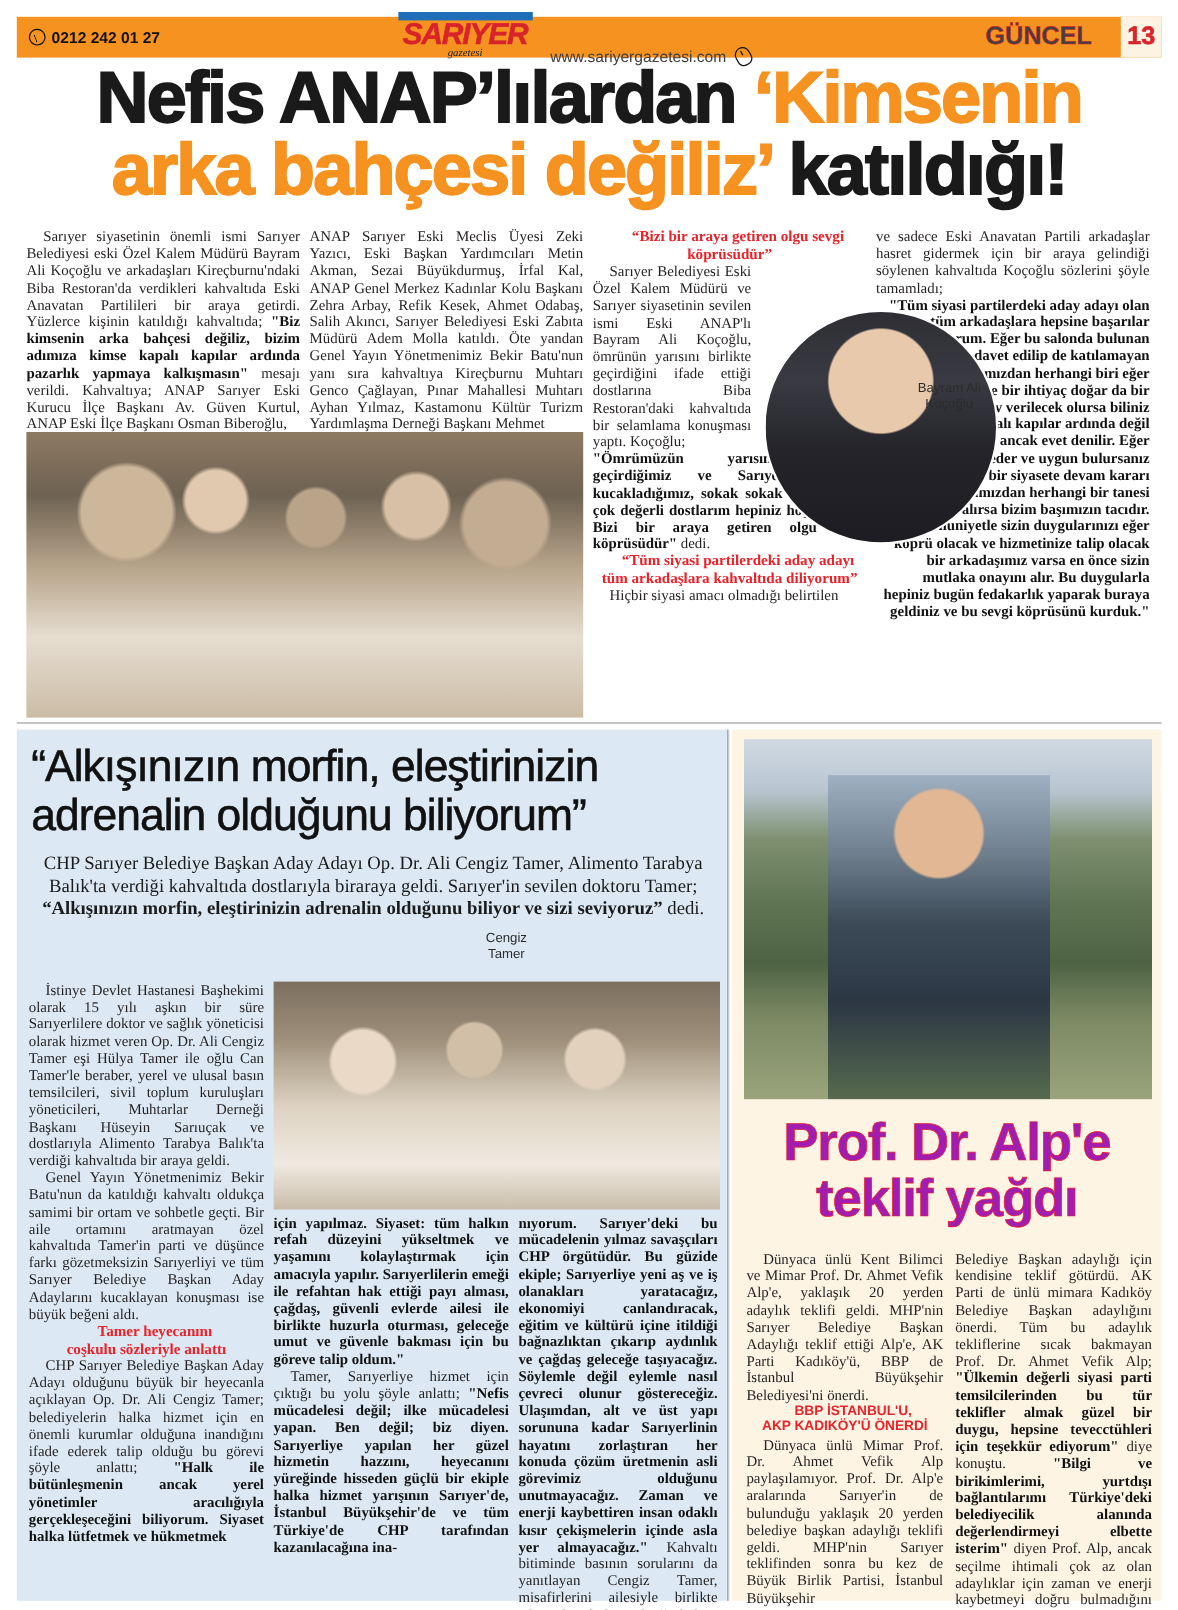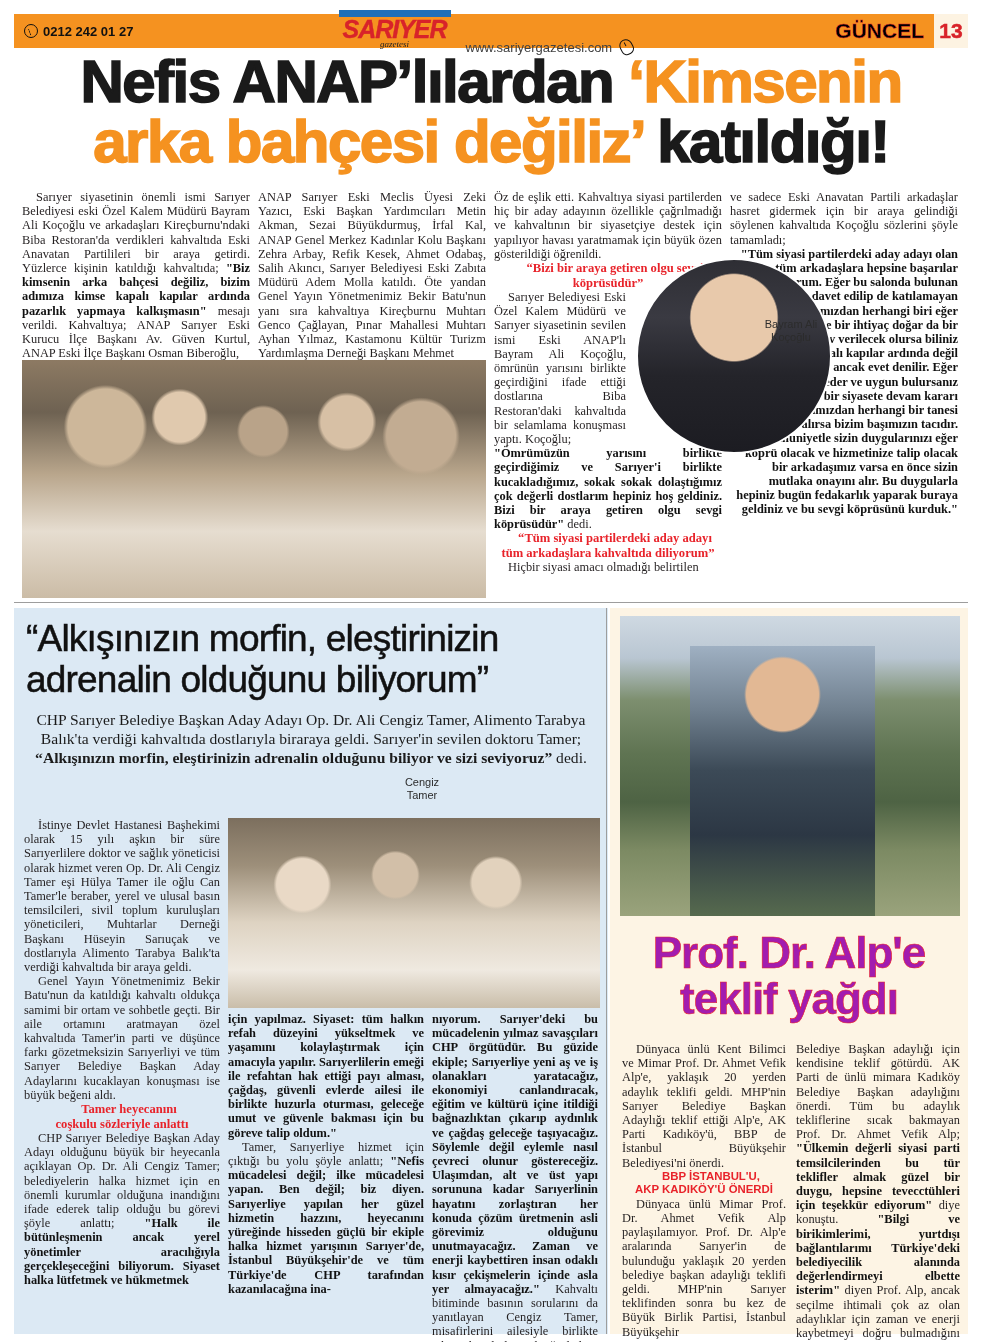--- a/index.html
+++ b/index.html
@@ -56,23 +56,23 @@
   }
   .mouse-icon {
     width: 13px; height: 16px; border: 1.5px solid #111; border-radius: 7px 7px 6px 6px;
     transform: rotate(-28deg); display: inline-block; position: relative;
   }
   .mouse-icon::after {
     content:""; position:absolute; left:4.5px; top:2px; width:1.5px; height:4px; background:#111;
   }
   .mh-section {
     font-family: "Liberation Sans", sans-serif; font-weight: bold;
-    font-size: 21px; color: #000000; letter-spacing: 0px;
+    font-size: 21px; color: #404040; letter-spacing: 0px;
     -webkit-text-stroke: 0.5px #D8232A;
-    margin-right: 10px;
+    margin-right: 24px;
   }
   .mh-pageno {
     background: #fdf3e2; color: #D8232A; font-weight: bold;
     font-family: "Liberation Sans", sans-serif; font-size: 21px;
     height: 34px; width: 34px; display: flex; align-items: center; justify-content: center;
     -webkit-text-stroke: 0.5px #D8232A;
   }
 
   
   .headline {
@@ -216,21 +216,20 @@
 
   <div class="col" style="left:22px; top:190px; width:228px;">
     <p><span>Sarıyer siyasetinin önemli ismi Sarıyer Belediyesi eski Özel Kalem Müdürü Bayram Ali Koçoğlu ve arkadaşları Kireçburnu'ndaki Biba Restoran'da verdikleri kahvaltıda Eski Anavatan Partilileri bir araya getirdi. Yüzlerce kişinin katıldığı kahvaltıda; </span><b class="blk">"Biz kimsenin arka bahçesi değiliz, bizim adımıza kimse kapalı kapılar ardında pazarlık yapmaya kalkışmasın"</b><span> mesajı verildi. Kahvaltıya; ANAP Sarıyer Eski Kurucu İlçe Başkanı Av. Güven Kurtul, ANAP Eski İlçe Başkanı Osman Biberoğlu,</span></p>
   </div>
 
   <div class="col" style="left:258px; top:190px; width:228px;">
     <p class="noind">ANAP Sarıyer Eski Meclis Üyesi Zeki Yazıcı, Eski Başkan Yardımcıları Metin Akman, Sezai Büyükdurmuş, İrfal Kal, ANAP Genel Merkez Kadınlar Kolu Başkanı Zehra Arbay,  Refik Kesek, Ahmet Odabaş, Salih Akıncı, Sarıyer Belediyesi Eski Zabıta Müdürü Adem Molla katıldı. Öte yandan Genel Yayın Yönetmenimiz Bekir Batu'nun yanı sıra kahvaltıya Kireçburnu Muhtarı Genco Çağlayan, Pınar Mahallesi Muhtarı Ayhan Yılmaz, Kastamonu Kültür Turizm Yardımlaşma Derneği Başkanı Mehmet</p>
   </div>
 
   <div class="col" style="left:494px; top:190px; width:228px;">
-    <p class="noind">Öz de eşlik etti. Kahvaltıya siyasi partilerden hiç bir aday adayının özellikle çağrılmadığı ve kahvaltının bir siyasetçiye destek için yapılıyor havası yaratmamak için büyük özen gösterildiği öğrenildi.</p>
     <p class="redhead">“Bizi bir araya getiren olgu sevgi köprüsüdür”</p>
     <p style="width:132px;"><span>Sarıyer Belediyesi Eski Özel Kalem Müdürü ve Sarıyer siyasetinin sevilen ismi Eski ANAP'lı Bayram Ali Koçoğlu, ömrünün yarısını birlikte geçirdiğini ifade ettiği dostlarına Biba Restoran'daki kahvaltıda bir selamlama konuşması yaptı. Koçoğlu; </span></p>
     <p class="noind" style="margin-top:0;"><b class="blk">"Ömrümüzün yarısını birlikte geçirdiğimiz ve Sarıyer'i birlikte kucakladığımız, sokak sokak dolaştığımız çok değerli dostlarım hepiniz hoş geldiniz. Bizi bir araya getiren olgu sevgi köprüsüdür"</b><span> dedi.</span></p>
     <p class="redhead">“Tüm siyasi partilerdeki aday adayı tüm arkadaşlara kahvaltıda diliyorum”</p>
     <p>Hiçbir siyasi amacı olmadığı belirtilen</p>
   </div>
 
   <div class="col" style="left:730px; top:190px; width:228px;">
     <p class="noind"><span>ve sadece Eski Anavatan Partili arkadaşlar hasret gidermek için bir araya gelindiği söylenen kahvaltıda Koçoğlu sözlerini şöyle tamamladı; </span></p>
     <p class="noind" style="text-align:right; margin-top:0;"><b class="blk">"Tüm siyasi partilerdeki aday adayı olan tüm arkadaşlara hepsine başarılar diliyorum. Eğer bu salonda bulunan bulunmayan, davet edilip de katılamayan arkadaşlarımızdan herhangi biri eğer siyasette bir ihtiyaç doğar da bir arkadaşımıza görev verilecek olursa biliniz ki buna kapalı kapılar ardında değil sizlerin onayıyla ancak evet denilir. Eğer sizler kabul eder ve uygun bulursanız böyle bir siyasete devam kararı arkadaşlarımızdan herhangi bir tanesi alırsa bizim başımızın tacıdır. Memnuniyetle sizin duygularınızı eğer köprü olacak ve hizmetinize talip olacak bir arkadaşımız varsa en önce sizin mutlaka onayını alır. Bu duygularla hepiniz bugün fedakarlık yaparak buraya geldiniz ve bu sevgi köprüsünü kurduk."</b></p>

